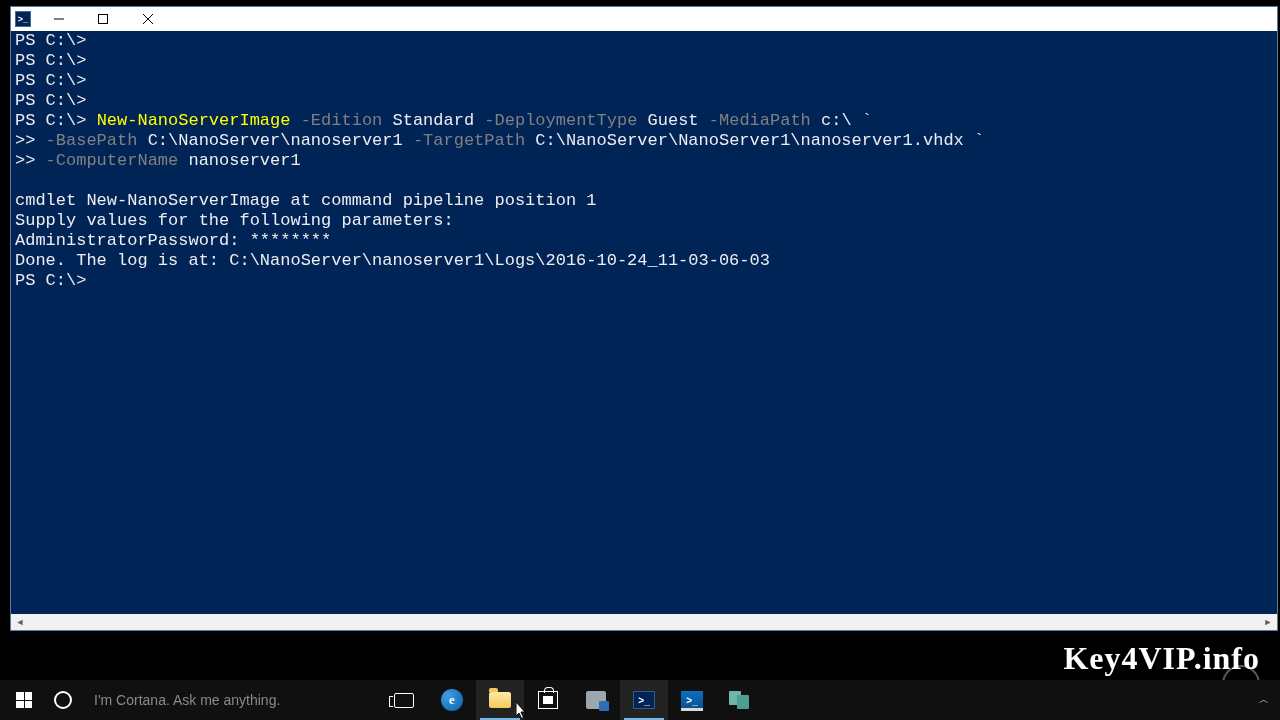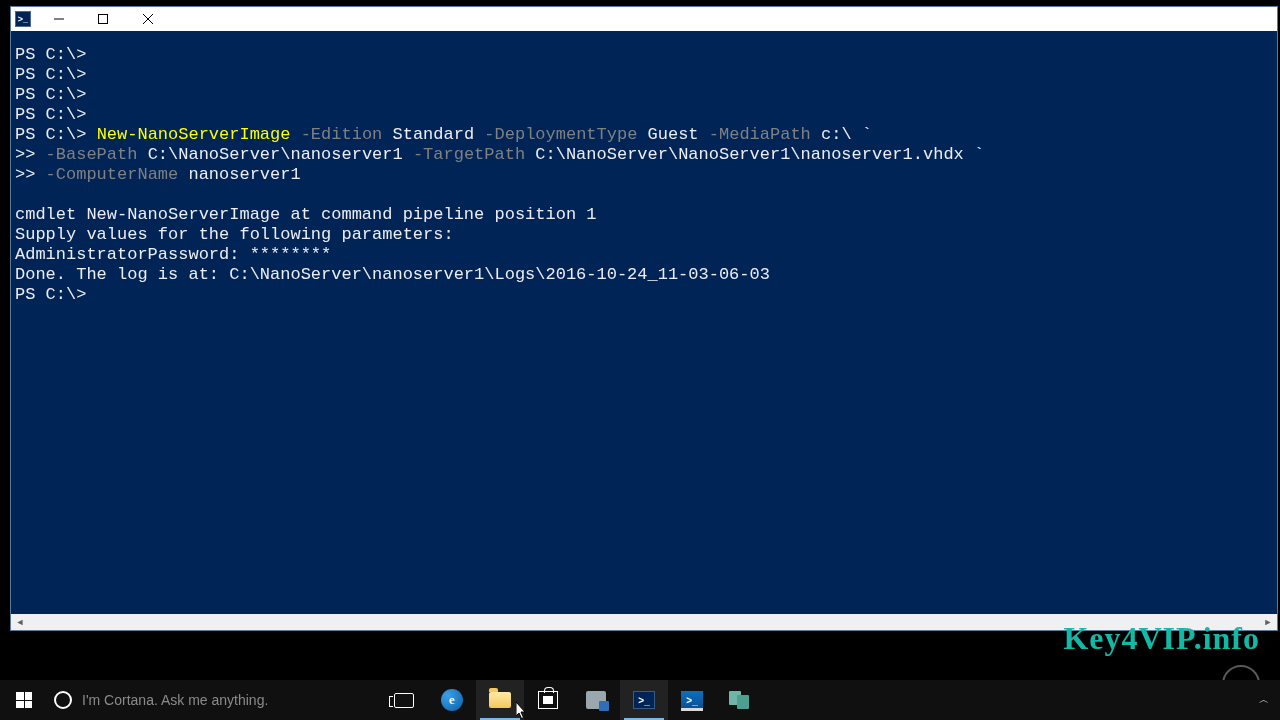--- a/index.html
+++ b/index.html
@@ -62,21 +62,21 @@
   font-size: 11px;
 }
 .win-btn.close { width: 46px; }
 .terminal {
   flex: 1;
   background: #012456;
   color: #eeedf0;
   font-family: Consolas, "Courier New", monospace;
   font-size: 17px;
   line-height: 20px;
-  padding: 14px 4px;
+  padding: 0 4px;
   overflow: hidden;
   white-space: pre;
 }
 .t-yellow { color: #ffff00; }
 .t-gray { color: #808080; }
 .scrollbar-h {
   height: 16px;
   background: #f0f0f0;
   display: flex;
   align-items: center;
@@ -88,22 +88,22 @@
   height: 14px;
   display: flex;
   align-items: center;
   justify-content: center;
   color: #606060;
   font-size: 9px;
 }
 .watermark {
   position: absolute;
   right: 20px;
-  top: 620px;
-  color: #14b8a6;
+  top: 640px;
+  color: #ffffff;
   font-family: Georgia, "Times New Roman", serif;
   font-weight: bold;
   font-size: 32px;
   letter-spacing: 1px;
 }
 .play-circle {
   position: absolute;
   right: 20px;
   top: 665px;
   width: 38px;
@@ -141,20 +141,21 @@
   grid-template-rows: 1fr 1fr;
   gap: 1px;
 }
 .win-logo div { background: #fff; }
 .cortana {
   display: flex;
   align-items: center;
   height: 40px;
   width: 332px;
   padding-left: 6px;
+  gap: 12px;
 }
 .cortana-circle {
   width: 18px;
   height: 18px;
   border: 2px solid #fff;
   border-radius: 50%;
   margin-right: 10px;
 }
 .cortana-text {
   color: #8a8a8a;

